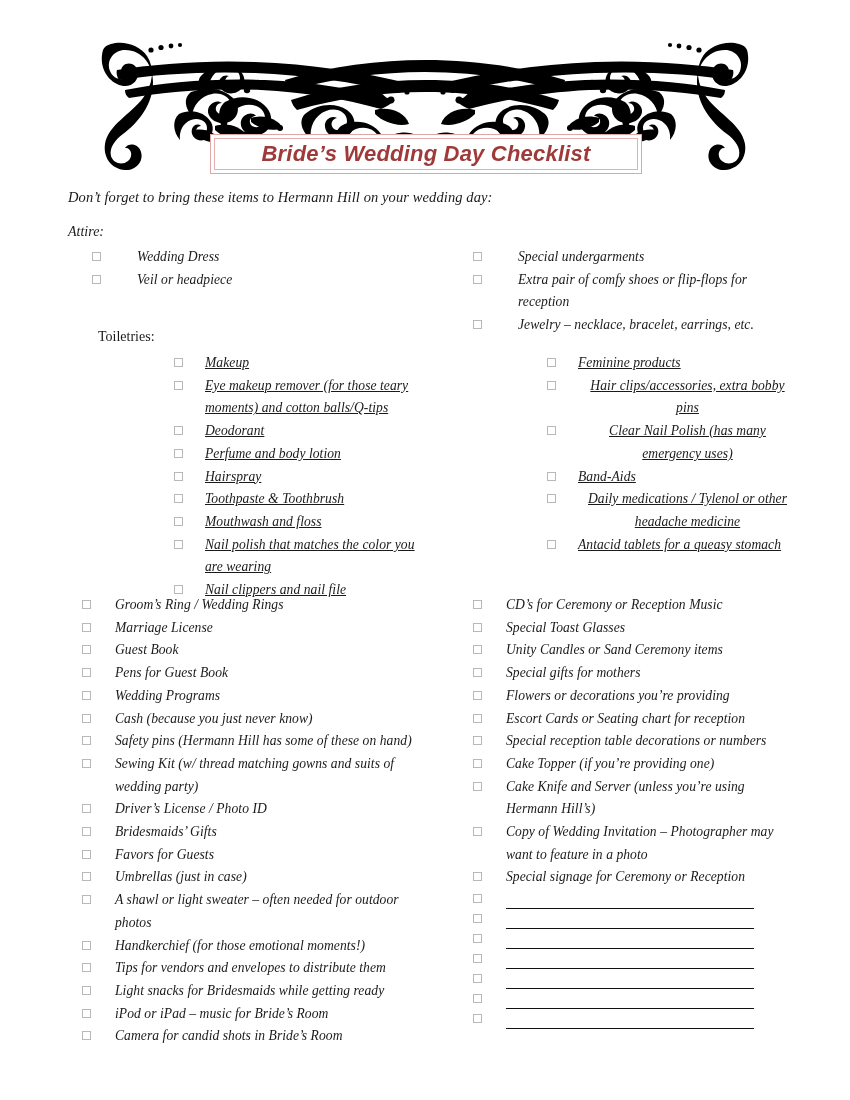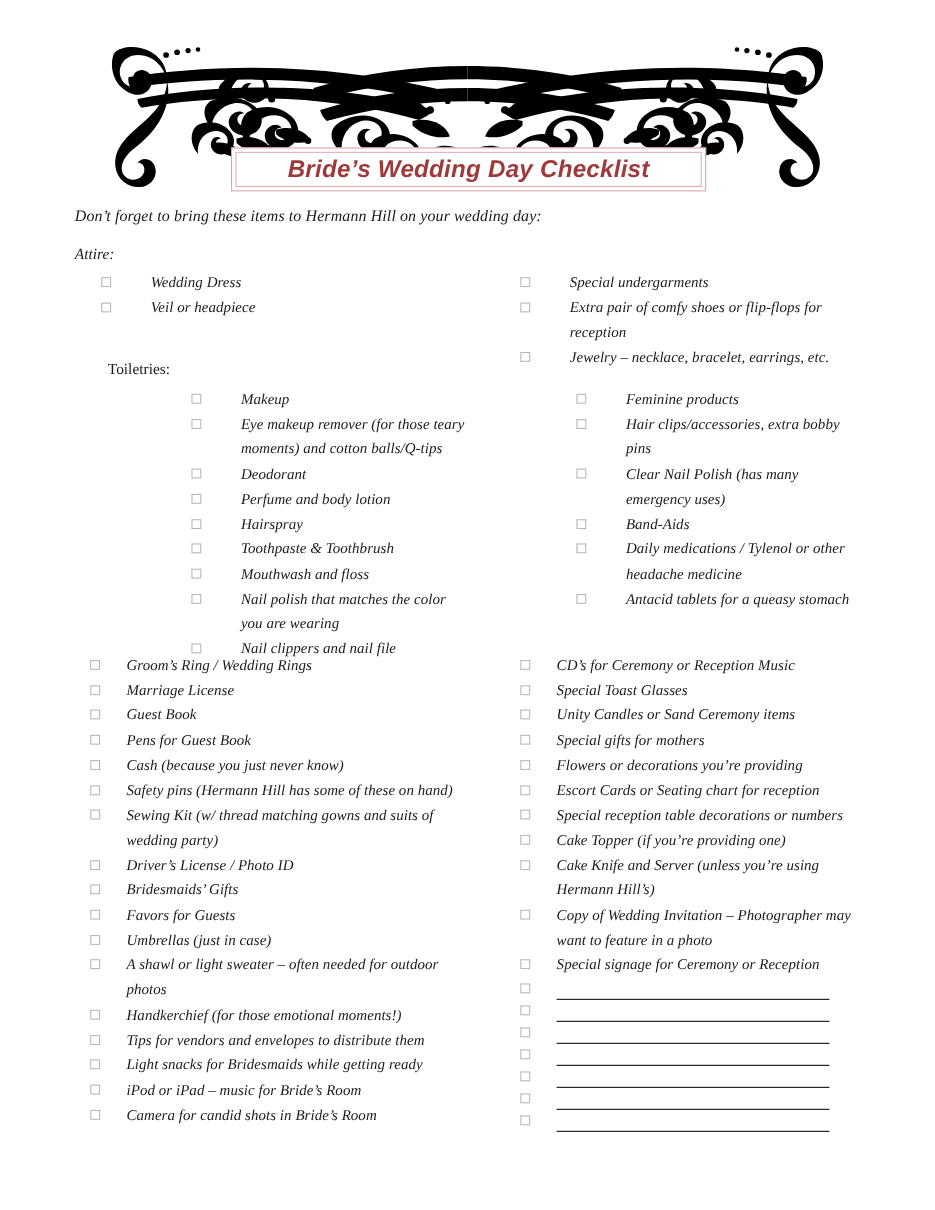--- a/index.html
+++ b/index.html
@@ -113,23 +113,23 @@
     letter-spacing: 0.05px;
   }
 
   
   .attire-left  { left: 92px;  top: 246px; width: 370px; }
   .attire-right { left: 473px; top: 246px; width: 320px; }
   .attire-left .ctext,
   .attire-right .ctext { margin-left: 36px; }
 
   .toil-left  { left: 174px; top: 352px; width: 250px; }
-  .toil-right { left: 524px; top: 352px; width: 250px; }
+  .toil-right { left: 547px; top: 352px; width: 250px; text-align: center; }
   .toil-left .ctext,
-  .toil-right .ctext { margin-left: 36px; }
+  .toil-right .ctext { margin-left: 22px; text-decoration: underline; }
 
   .main-left  { left: 82px;  top: 594px; width: 340px; }
   .main-right { left: 473px; top: 594px; width: 320px; }
   .main-left .ctext,
   .main-right .ctext { margin-left: 24px; }
 
   .blank-line {
     display: inline-block;
     border-bottom: 1px solid #111;
     width: 248px;
@@ -305,20 +305,24 @@
     <div class="check-item">
       <span class="cbox"></span>
       <span class="ctext">Guest Book</span>
     </div>
     <div class="check-item">
       <span class="cbox"></span>
       <span class="ctext">Pens for Guest Book</span>
     </div>
     <div class="check-item">
       <span class="cbox"></span>
+      <span class="ctext">Wedding Programs</span>
+    </div>
+    <div class="check-item">
+      <span class="cbox"></span>
       <span class="ctext">Cash (because you just never know)</span>
     </div>
     <div class="check-item">
       <span class="cbox"></span>
       <span class="ctext">Safety pins (Hermann Hill has some of these on hand)</span>
     </div>
     <div class="check-item">
       <span class="cbox"></span>
       <span class="ctext">Sewing Kit (w/ thread matching gowns and suits of wedding party)</span>
     </div>

